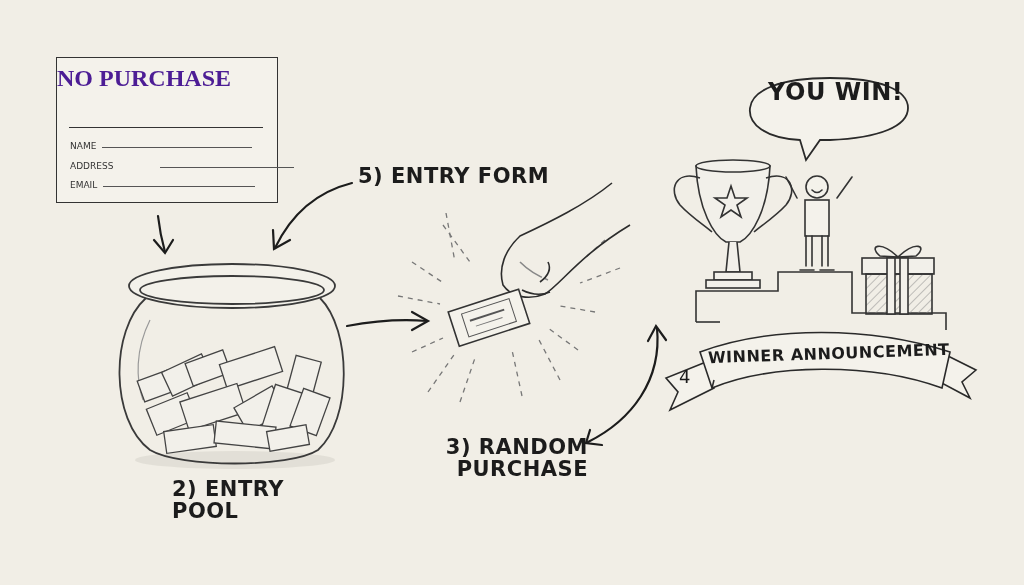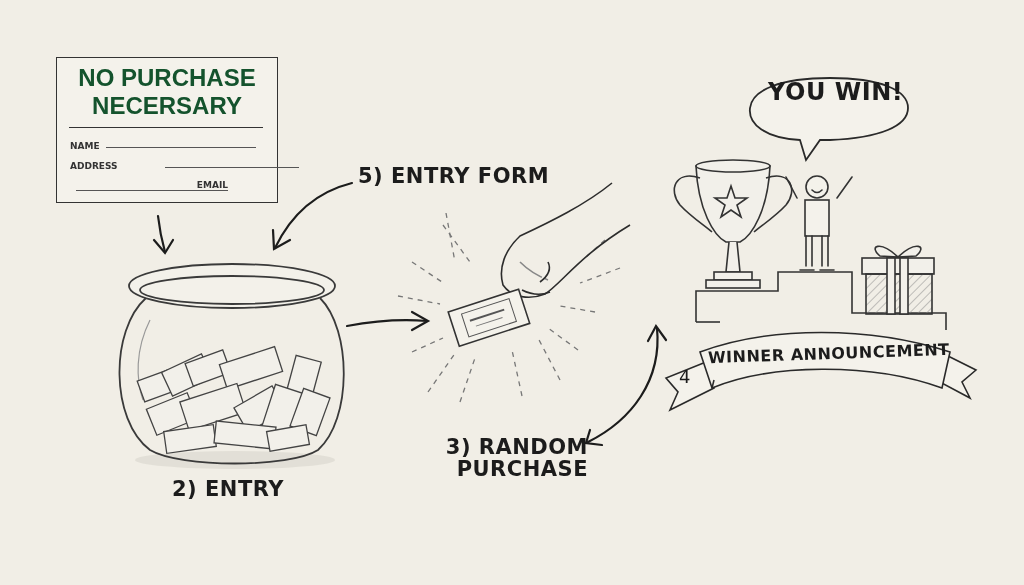--- a/index.html
+++ b/index.html
@@ -1,42 +1,41 @@
 <!DOCTYPE html>
 <html><head>
 <meta charset="utf-8">
 <style>
   html, body { margin:0; padding:0; }
   body { width:1024px; height:585px; overflow:hidden; background:#f1eee6; position:relative; font-family:"DejaVu Sans", sans-serif; color:#1e1e1e; }
   .lbl { position:absolute; font-family:"DejaVu Sans", sans-serif; font-weight:bold; color:#1c1c1c; letter-spacing:0.5px; line-height:1.05; }
   .form-box { position:absolute; left:56px; top:57px; width:222px; height:146px; border:1.5px solid #333; background:#f4f2eb; box-sizing:border-box; }
-  .form-title { position:absolute; left:0; right:0; top:6px; text-align:center; font-weight:bold; font-size:24px; line-height:28px; color:#14532d; font-family:Liberation Sans, sans-serif; }
+  .form-title { position:absolute; left:0; right:0; top:6px; font-weight:bold; font-size:24px; line-height:28px; color:#4c1d95; font-family:Liberation Serif, serif; }
   .form-rule { position:absolute; left:12px; right:14px; top:69px; border-top:1.5px solid #333; }
-  .form-field { position:absolute; left:13px; font-size:9px; font-weight:bold; color:#333; display:flex; align-items:flex-end; }
+  .form-field { position:absolute; left:13px; font-size:9px; font-weight:normal; color:#333; display:flex; align-items:flex-end; }
   .form-field .line { border-bottom:1px solid #555; height:0; margin-left:6px; margin-bottom:3px; }
   svg { position:absolute; left:0; top:0; }
 </style>
 </head>
 <body>
 
 <div class="form-box">
   <div class="form-title">
     <div>NO PURCHASE</div>
-    <div>NECERSARY</div>
   </div>
   <div class="form-rule"></div>
   <div class="form-field" style="top:83px;">
     <span>NAME</span>
     <span class="line" style="width:150px;"></span>
   </div>
   <div class="form-field" style="top:103px;gap:41px;">
     <span>ADDRESS</span>
     <span class="line" style="width:134px;"></span>
   </div>
-  <div class="form-field" style="top:122px;flex-direction:column;">
+  <div class="form-field" style="top:122px;">
     <span>EMAIL</span>
     <span class="line" style="width:152px;"></span>
   </div>
 </div>
 
 <svg width="1024" height="585" viewBox="0 0 1024 585">
   <defs>
     <pattern id="hatch" width="6" height="6" patternUnits="userSpaceOnUse" patternTransform="rotate(45)">
       <line x1="0" y1="0" x2="0" y2="6" stroke="#8a8a8a" stroke-width="1"></line>
     </pattern>
@@ -159,20 +158,21 @@
     <path d="M946 355 L976 370 L962 382 L970 398 L936 380 Z"></path>
     <path d="M700 352 C770 326 870 326 950 352 L942 388 C870 362 770 364 712 388 Z"></path>
     <path d="M712 388 L714 380" fill="#999"></path>
   </g>
 </svg>
 
 <div class="lbl" style="left:358px; top:165px; font-size:21px;">5) ENTRY FORM</div>
 
 <div class="lbl" style="left:172px; top:478px; font-size:21px; text-align:left; width:120px;">
   <div>2) ENTRY</div>
+  <div>POOL</div>
 </div>
 
 <div class="lbl" style="left:428px; top:436px; font-size:21px; text-align:right; width:160px;">
   <div>3) RANDOM</div>
   <div>PURCHASE</div>
 </div>
 
 <div class="lbl" style="left:679px; top:368px; font-size:18px; font-weight:normal;">4</div>
 <div class="lbl" style="left:708px; top:346px; font-size:16px; transform:rotate(-2deg);">WINNER ANNOUNCEMENT</div>
 

